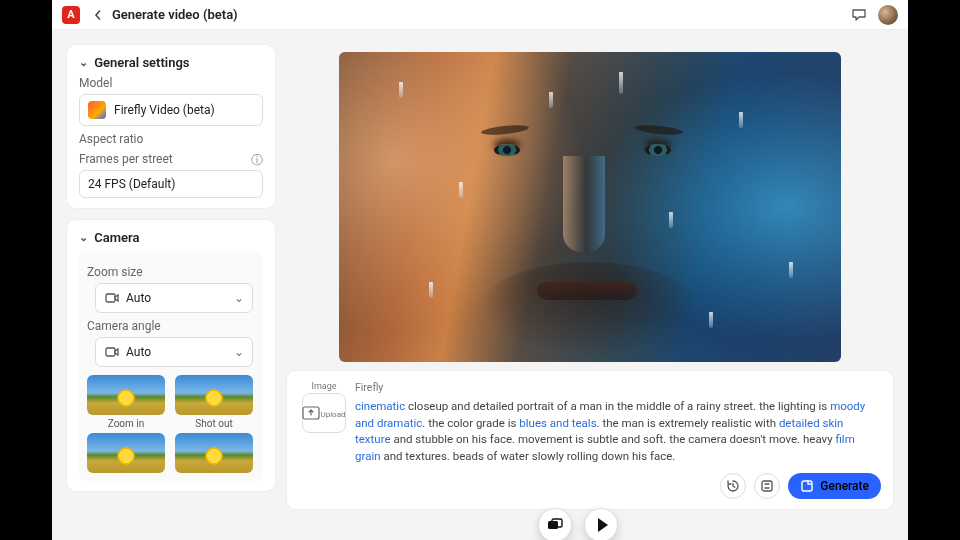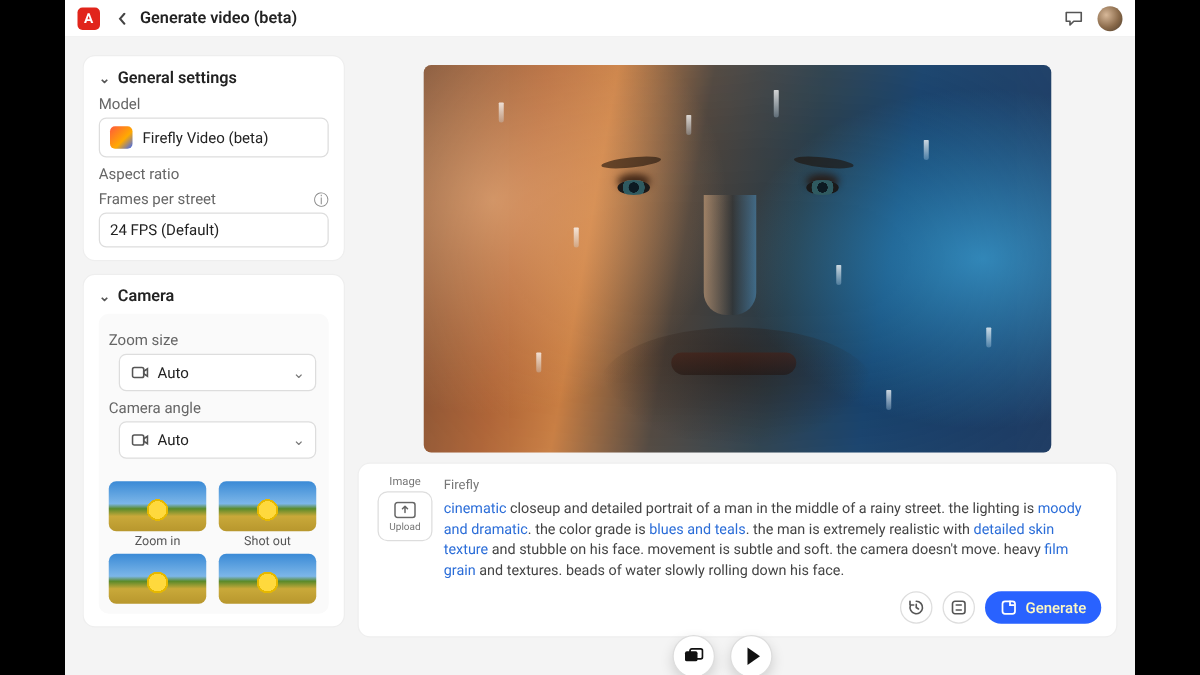--- a/index.html
+++ b/index.html
@@ -116,21 +116,21 @@
     background: linear-gradient(135deg, #ff5a3c, #ffaa00 60%, #3665ff);
     margin-right: 8px;
   }
   .section-subpanel {
     background:#fafafa;
     border-radius:8px;
     padding:8px;
     margin-top:4px;
   }
   .thumb-row {
-    display:flex; gap:10px; margin-top:18px;
+    display:flex; gap:10px; margin-top:8px;
   }
   .thumb {
     width: 78px; text-align:center;
     font-size:10px; color:#555;
     cursor:pointer;
   }
   .thumb .timg {
     width:78px; height:40px; border-radius:6px;
     background: linear-gradient(to bottom, #3a8ad6 0%, #7cb6e8 45%, #5a8a2a 55%, #c9a93a 70%, #b8972d 100%);
     position:relative;
@@ -213,37 +213,37 @@
   }
   .prompt-top { display:flex; }
   .image-upload {
     width: 50px;
     font-size:9px; color:#777;
     text-align:center;
     margin-right: 6px;
   }
   .upload-box {
     width:44px; height:40px; border:1px solid #ddd; border-radius:8px;
-    display:flex; flex-direction:column; align-items:center; justify-content:center;
+    display:flex; flex-direction:row; align-items:center; justify-content:center;
     margin: 2px auto 0;
     cursor:pointer;
   }
   .upload-box .uic { font-size:14px; color:#555; }
   .upload-box .ucap { font-size:8px; color:#777; margin-top:2px;}
   .prompt-body { flex:1; }
   .prompt-label { font-size:10.5px; color:#777; margin-bottom:4px; }
   .prompt-text { font-size: 11.5px; line-height: 1.45; color:#444; }
   .kw { color:#2b6dd8; }
   .prompt-bottom {
     display:flex; align-items:center; justify-content:flex-end;
     gap:8px; margin-top:8px;
   }
   .pill-btn {
     display:flex; align-items:center; gap:6px;
-    background:#2962ff; color:#fef9c3;
+    background:#2962ff; color:#000000;
     padding: 6px 12px;
     border-radius: 14px;
     font-size:12px; font-weight:500;
     cursor:pointer;
   }
   .ghost-ic {
     width:26px; height:26px; display:flex; align-items:center; justify-content:center;
     border:1px solid #ddd; border-radius:50%; color:#555;
     cursor:pointer;
     background:#fff;

